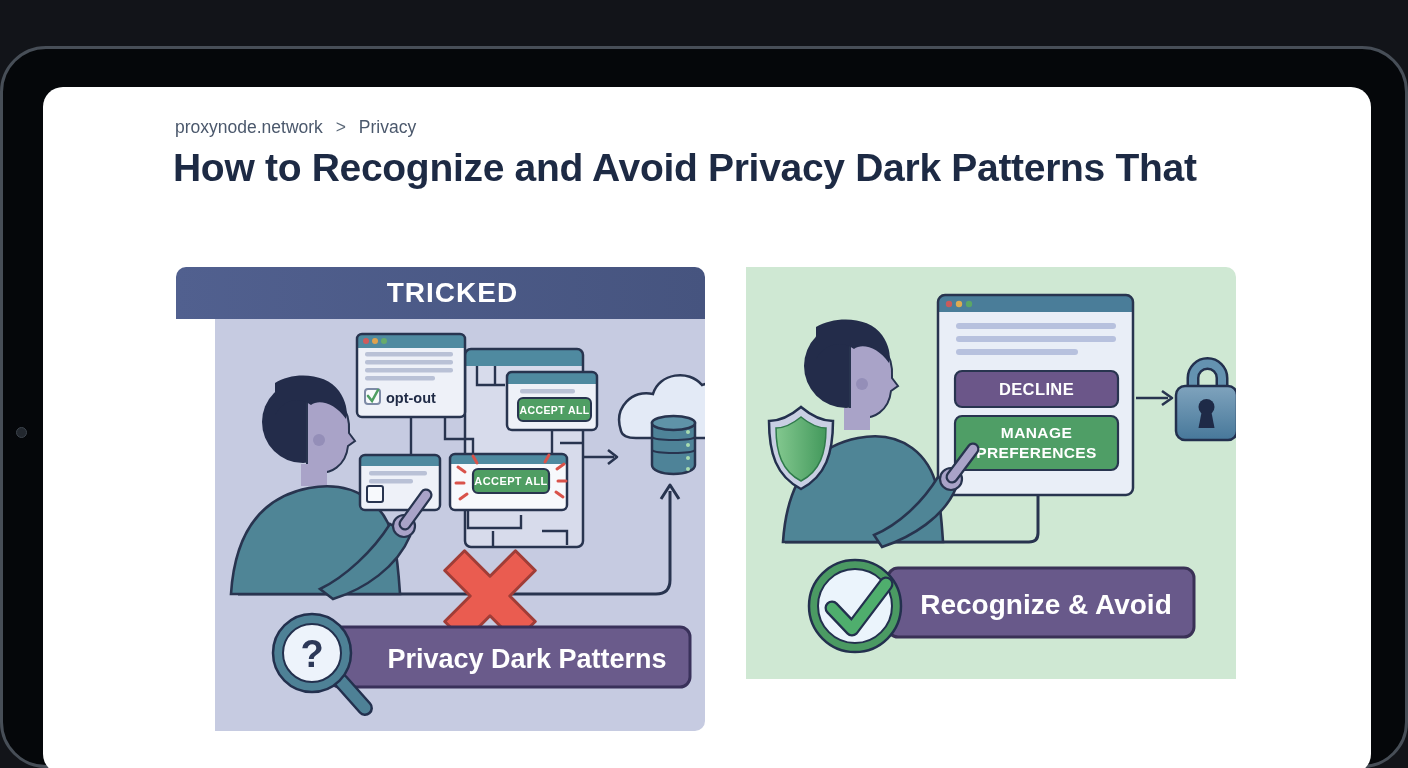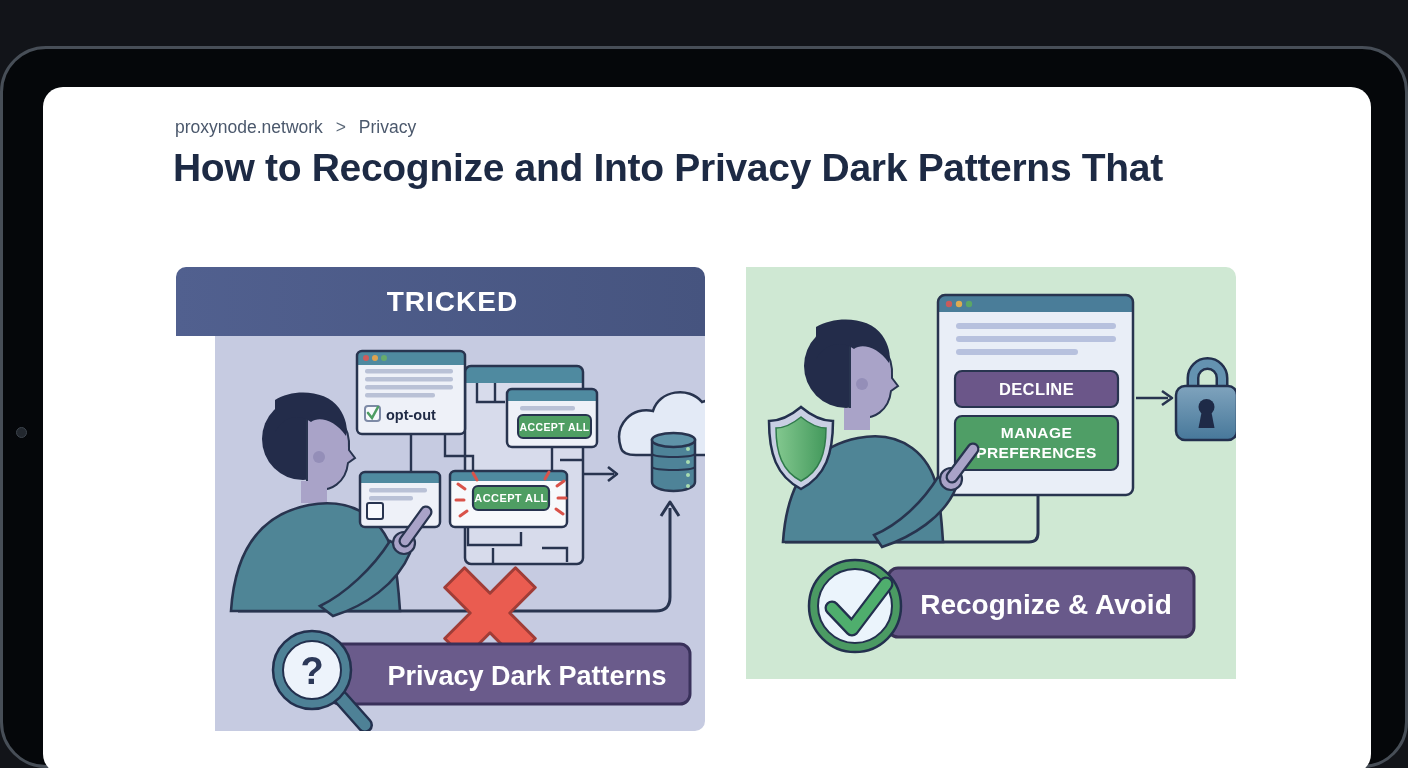--- a/index.html
+++ b/index.html
@@ -11,21 +11,21 @@
           background:#22272e;border:1px solid #3c434c;}
   .screen{position:absolute;left:40px;top:38px;width:1328px;height:687px;background:#ffffff;
           border-radius:20px;overflow:hidden;}
   .breadcrumb{position:absolute;left:132px;top:30px;font-size:17.5px;color:#4b586c;}
   .breadcrumb .crumb{cursor:pointer;}
   .breadcrumb .sep{margin:0 8px;color:#5b6878;}
   .title{position:absolute;left:130px;top:58px;font-size:39px;font-weight:bold;color:#1d2a44;
          line-height:45px;letter-spacing:-0.3px;}
   .panels{position:absolute;left:133px;top:180px;display:flex;gap:2px;}
   .panel{width:529px;height:464px;border-radius:10px;overflow:hidden;}
-  .panel-header{height:69px;display:flex;align-items:center;justify-content:center;
+  .panel-header{height:52px;display:flex;align-items:center;justify-content:center;
                 color:#fff;font-weight:bold;font-size:28px;letter-spacing:1px;padding-left:24px;}
   .panel-header.tricked{background:linear-gradient(90deg,#51608f,#46547f);}
   .panel-header.safe{background:linear-gradient(90deg,#4f9f70,#449162);}
   .panel-body{height:436px;padding-left:39px;}
   .panel-body svg{display:block;}
   svg text{font-family:"Liberation Sans",sans-serif;font-weight:bold;}
   .maze{fill:none;stroke:#28344f;stroke-width:2.4;}
   .btn-label{fill:#ffffff;letter-spacing:0.4px;}
 </style>
 </head>
@@ -35,21 +35,21 @@
   <div class="camera"></div>
   <div class="screen">
 
     <div class="breadcrumb">
       <span class="crumb">proxynode.network</span>
       <span class="sep">&gt;</span>
       <span class="crumb">Privacy</span>
     </div>
 
     <div class="title">
-      <div>How to Recognize and Into Privacy Dark Patterns That</div>
+      <div>How to Recognize and Avoid Privacy Dark Patterns That</div>
     </div>
 
     <div class="panels">
 
       <section class="panel">
         <div class="panel-header tricked">TRICKED</div>
         <div class="panel-body">
         <svg viewBox="0 0 529 412" width="529" height="412">
           <rect x="0" y="0" width="529" height="412" fill="#c6cbe1"></rect>
 

